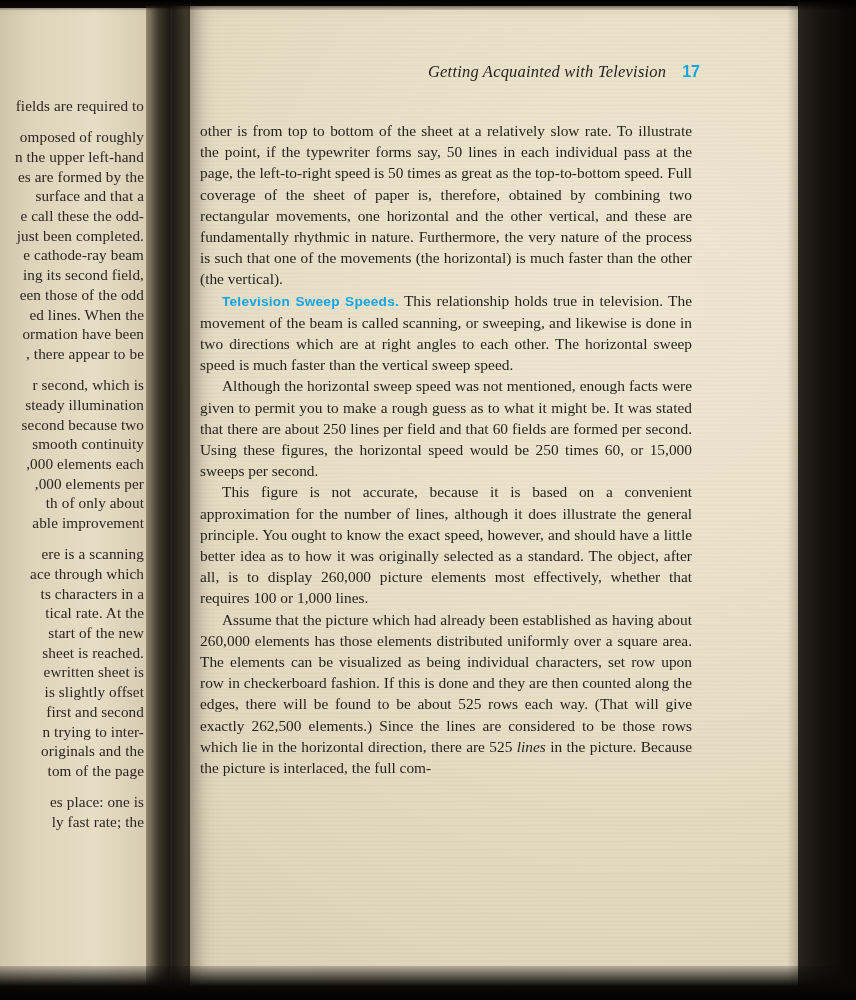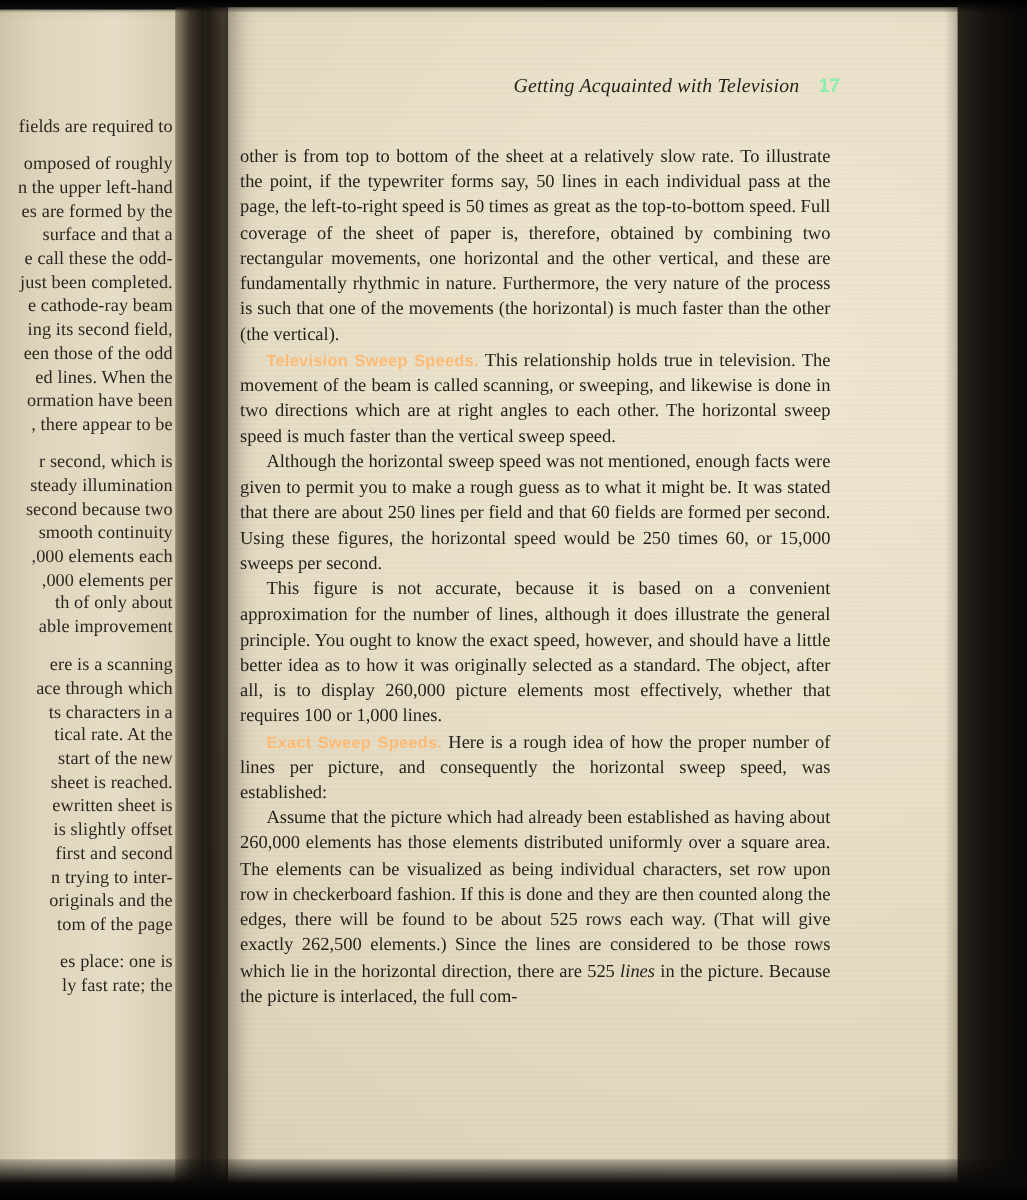--- a/index.html
+++ b/index.html
@@ -121,21 +121,21 @@
     font-family: "Liberation Serif", serif;
     font-style: italic;
     font-size: 16.5px;
     color: #231f19;
     letter-spacing: 0.2px;
   }
   .rh-page {
     font-family: "Liberation Sans", sans-serif;
     font-weight: bold;
     font-size: 16px;
-    color: #86efac;
+    color: #0ea5e9;
   }
 
   
   .body-col {
     position: absolute;
     left: 200px;
     top: 100px;
     width: 492px;
     font-size: 15.4px;
     line-height: 21.2px;
@@ -149,21 +149,21 @@
     text-indent: 0;
   }
   .body-col p.ind { text-indent: 22px; }
   .body-col p + p { margin-top: 0px; }
 
   .run-head-bold {
     font-family: "Liberation Sans", sans-serif;
     font-weight: bold;
     font-size: 13.6px;
     letter-spacing: 0.25px;
-    color: #fdba74;
+    color: #0ea5e9;
   }
   .it { }
 
   
   .body-col, .page-left .text { text-rendering: optimizeLegibility; }
 </style>
 </head>
 <body>
 
 <div id="page">
@@ -214,21 +214,20 @@
   <div class="running-head">
     <div class="rh-title">Getting Acquainted with Television</div>
     <div class="rh-page">17</div>
   </div>
 
   <div class="body-col" id="body-col">
       <p><span>other is from top to bottom of the sheet at a relatively slow rate. To illustrate the point, if the typewriter forms say, 50 lines in each individual pass at the page, the left-to-right speed is 50 times as great as the top-to-bottom speed. Full coverage of the sheet of paper is, therefore, obtained by combining two rectangular movements, one horizontal and the other vertical, and these are fundamentally rhythmic in nature. Furthermore, the very nature of the process is such that one of the movements (the horizontal) is much faster than the other (the vertical).</span></p>
       <p class="ind"><span class="run-head-bold">Television Sweep Speeds.</span><span> This relationship holds true in television. The movement of the beam is called scanning, or sweeping, and likewise is done in two directions which are at right angles to each other. The horizontal sweep speed is much faster than the vertical sweep speed.</span></p>
       <p class="ind"><span>Although the horizontal sweep speed was not mentioned, enough facts were given to permit you to make a rough guess as to what it might be. It was stated that there are about 250 lines per field and that 60 fields are formed per second. Using these figures, the horizontal speed would be 250 times 60, or 15,000 sweeps per second.</span></p>
       <p class="ind"><span>This figure is not accurate, because it is based on a convenient approximation for the number of lines, although it does illustrate the general principle. You ought to know the exact speed, however, and should have a little better idea as to how it was originally selected as a standard. The object, after all, is to display 260,000 picture elements most effectively, whether that requires 100 or 1,000 lines.</span></p>
-      <p class="ind"><span class="run-head-bold">Exact Sweep Speeds.</span><span> Here is a rough idea of how the proper number of lines per picture, and consequently the horizontal sweep speed, was established:</span></p>
       <p class="ind"><span>Assume that the picture which had already been established as having about 260,000 elements has those elements distributed uniformly over a square area. The elements can be visualized as being individual characters, set row upon row in checkerboard fashion. If this is done and they are then counted along the edges, there will be found to be about 525 rows each way. (That will give exactly 262,500 elements.) Since the lines are considered to be those rows which lie in the horizontal direction, there are 525 <i class="it">lines</i> in the picture. Because the picture is interlaced, the full com-</span></p>
     </div>
 
   <div class="board-right"></div>
   <div class="board-bottom"></div>
   <div class="board-top"></div>
 
 </div>
 
 </body></html>

